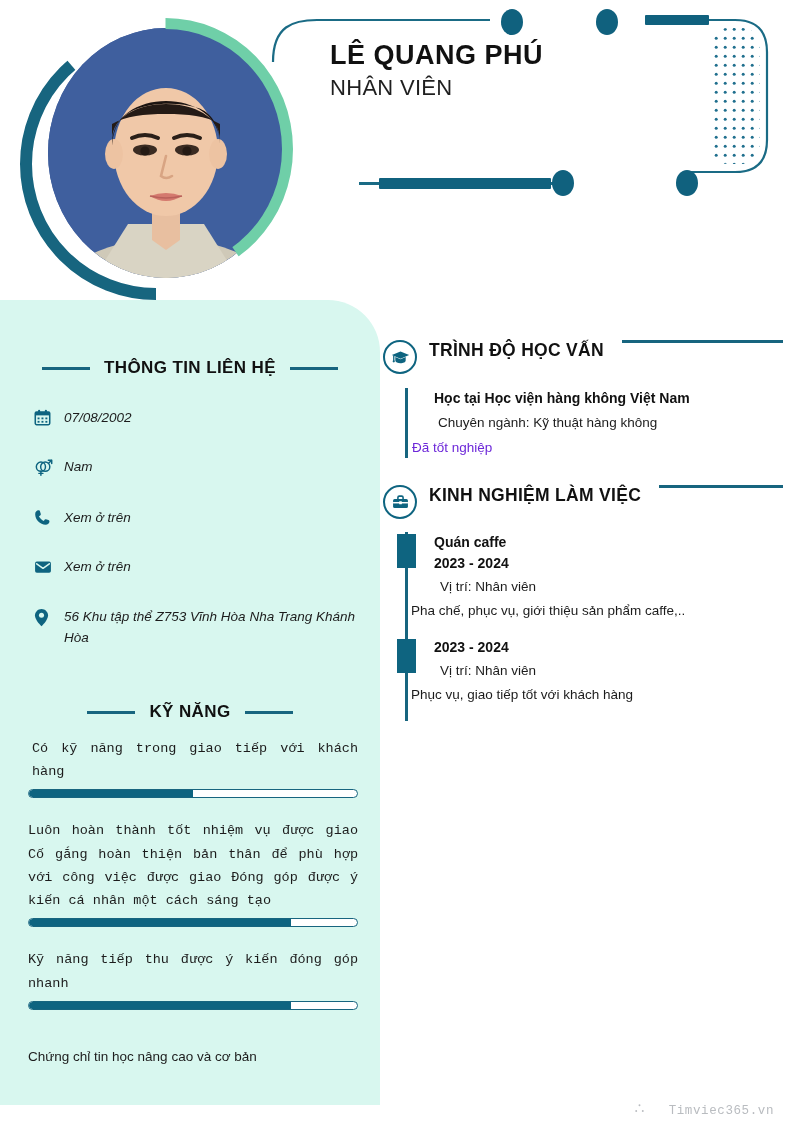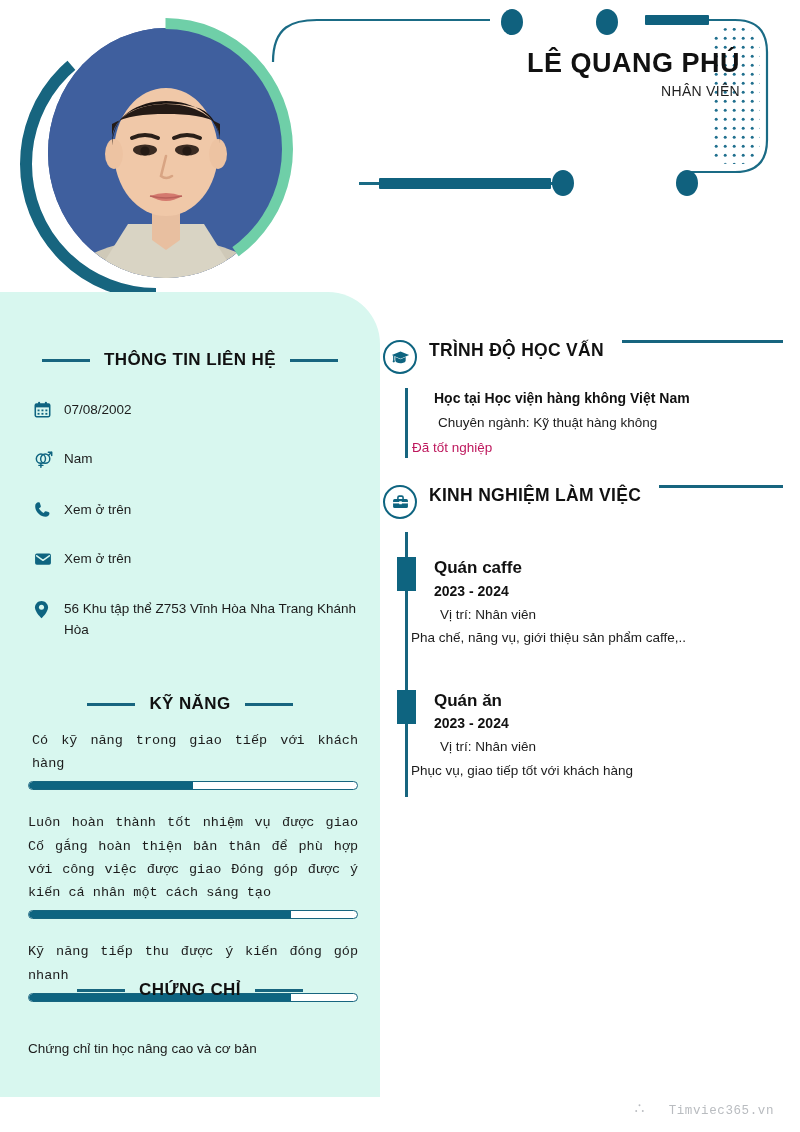--- a/index.html
+++ b/index.html
@@ -32,49 +32,49 @@
     position:absolute; left:30px; top:18px; width:236px; height:250px;
     border-radius:50%;
     overflow:hidden;
     background:#3f5f9e;
   }
   .photo-svg { display:block; width:100%; height:100%; }
 
   
   .frame-svg { position:absolute; left:255px; top:0; width:545px; height:210px; }
 
-  .name-block { position:absolute; left:330px; top:48px; width:410px; text-align:right; }
+  .name-block { position:absolute; left:330px; top:40px; width:410px; text-align:left; }
   .name {
     font-size:27px; font-weight:bold; letter-spacing:0.5px;
     color:#111111; line-height:1.15;
   }
   .job-title {
-    font-size:14px; font-weight:normal; color:#1f1f1f;
+    font-size:22px; font-weight:normal; color:#1f1f1f;
     margin-top:4px; letter-spacing:0.3px;
   }
 
   
   .left-panel {
-    position:absolute; left:0; top:292px; width:380px; height:805px;
+    position:absolute; left:0; top:300px; width:380px; height:805px;
     background:#D8F7EF;
     border-top-right-radius:52px;
   }
 
   .sec-head {
     display:flex; align-items:center; justify-content:center;
     gap:14px; margin-top:0;
   }
   .sec-head .rule { width:48px; height:3px; background:#17657F; flex:0 0 auto; }
   .sec-head .sec-title {
     font-size:17px; font-weight:bold; color:#111; letter-spacing:0.4px;
     white-space:nowrap;
   }
 
   .contact-head { position:absolute; left:0; top:58px; width:380px; }
-  .contact-list { position:absolute; left:34px; top:108px; width:330px; }
+  .contact-list { position:absolute; left:34px; top:108px; width:330px;font-style:italic; }
   .contact-row { display:flex; align-items:flex-start; margin-bottom:27px; }
   .contact-row .ci { width:26px; flex:0 0 26px; padding-top:1px; }
   .contact-row .ctext {
     font-size:13.5px; color:#1c1c1c; line-height:1.55; padding-left:4px;
   }
 
   .skills-head { position:absolute; left:0; top:402px; width:380px; }
   .skills-list { position:absolute; left:28px; top:437px; width:330px;font-family:Liberation Mono, monospace; }
   .skill-label {
     font-size:13.5px; color:#1c1c1c; line-height:1.72;
@@ -106,30 +106,30 @@
   }
   .rsec-title {
     font-size:17.5px; font-weight:bold; color:#111; letter-spacing:0.3px;
     white-space:nowrap;
   }
   .rsec-rule { flex:1 1 auto; height:3px; background:#17657F; margin-left:6px; }
 
   .edu-body { position:absolute; left:22px; top:48px; width:376px; padding-left:14px; border-left:3px solid #17657F; }
   .edu-title { font-size:14px; font-weight:bold; color:#111; line-height:1.5; padding-left:12px; }
   .edu-major { font-size:13.5px; color:#1c1c1c; line-height:1.6; padding-left:16px; margin-top:3px; }
-  .edu-status { font-size:13.5px; color:#be185d; line-height:1.6; margin-top:3px; margin-left:-10px; }
+  .edu-status { font-size:13.5px; color:#6d28d9; line-height:1.6; margin-top:3px; margin-left:-10px; }
 
   .exp-head-wrap { position:absolute; left:0; top:145px; width:400px; }
   .exp-body { position:absolute; left:22px; top:192px; width:376px; padding-left:0; border-left:3px solid #17657F; }
   .exp-item { position:relative; padding-left:14px; padding-bottom:16px; }
   .exp-marker {
     position:absolute; left:-11px; top:2px; width:19px; height:34px;
     background:#0E6480;
   }
-  .exp-company { font-size:17px; font-weight:bold; color:#111; line-height:1.5; padding-left:12px;margin-top:23px; }
+  .exp-company { font-size:14px; font-weight:bold; color:#111; line-height:1.5; padding-left:12px; }
   .exp-years { font-size:14px; font-weight:bold; color:#111; line-height:1.5; padding-left:12px; }
   .exp-position { font-size:13.5px; color:#1c1c1c; line-height:1.6; padding-left:18px; margin-top:2px; }
   .exp-desc { font-size:13.5px; color:#1c1c1c; line-height:1.6; margin-left:-11px; margin-top:2px; }
 
   
   .footer {
     position:absolute; right:26px; bottom:14px;
     display:flex; align-items:center; gap:24px;
     font-family:"Liberation Mono", monospace;
     font-size:12.5px; color:#b9bcc0; letter-spacing:0.6px;
@@ -294,27 +294,20 @@
       </div>
     </div>
     <div>
       <div class="skill-label">Kỹ năng tiếp thu được ý kiến đóng góp nhanh</div>
       <div class="bar-track">
         <div class="bar-fill" style="width: 80%;"></div>
       </div>
     </div>
   </div>
 
-  <div class="cert-head">
-    <div class="sec-head">
-      <span class="rule"></span>
-      <span class="sec-title">CHỨNG CHỈ</span>
-      <span class="rule"></span>
-    </div>
-  </div>
   <div class="cert-text">Chứng chỉ tin học nâng cao và cơ bản</div>
 
 </div>
 
 <div class="right-col">
 
   <div class="rsec-head">
     <span class="rsec-icon">
       <svg width="19" height="19" viewBox="0 0 22 22">
           <path d="M11 4 L21 8.2 L11 12.4 L1 8.2 Z" fill="#0E6480"></path>
@@ -348,26 +341,25 @@
     </div>
   </div>
 
   <div class="exp-body">
 
     <div class="exp-item">
       <span class="exp-marker"></span>
       <div class="exp-company">Quán caffe</div>
       <div class="exp-years">2023 - 2024</div>
       <div class="exp-position">Vị trí: Nhân viên</div>
-      <div class="exp-desc">Pha chế, năng vụ, giới thiệu sản phẩm caffe,..</div>
+      <div class="exp-desc">Pha chế, phục vụ, giới thiệu sản phẩm caffe,..</div>
     </div>
 
     <div class="exp-item">
       <span class="exp-marker"></span>
-      <div class="exp-company">Quán ăn</div>
       <div class="exp-years">2023 - 2024</div>
       <div class="exp-position">Vị trí: Nhân viên</div>
       <div class="exp-desc">Phục vụ, giao tiếp tốt với khách hàng</div>
     </div>
 
   </div>
 </div>
 
 <div class="footer">
   <span>

